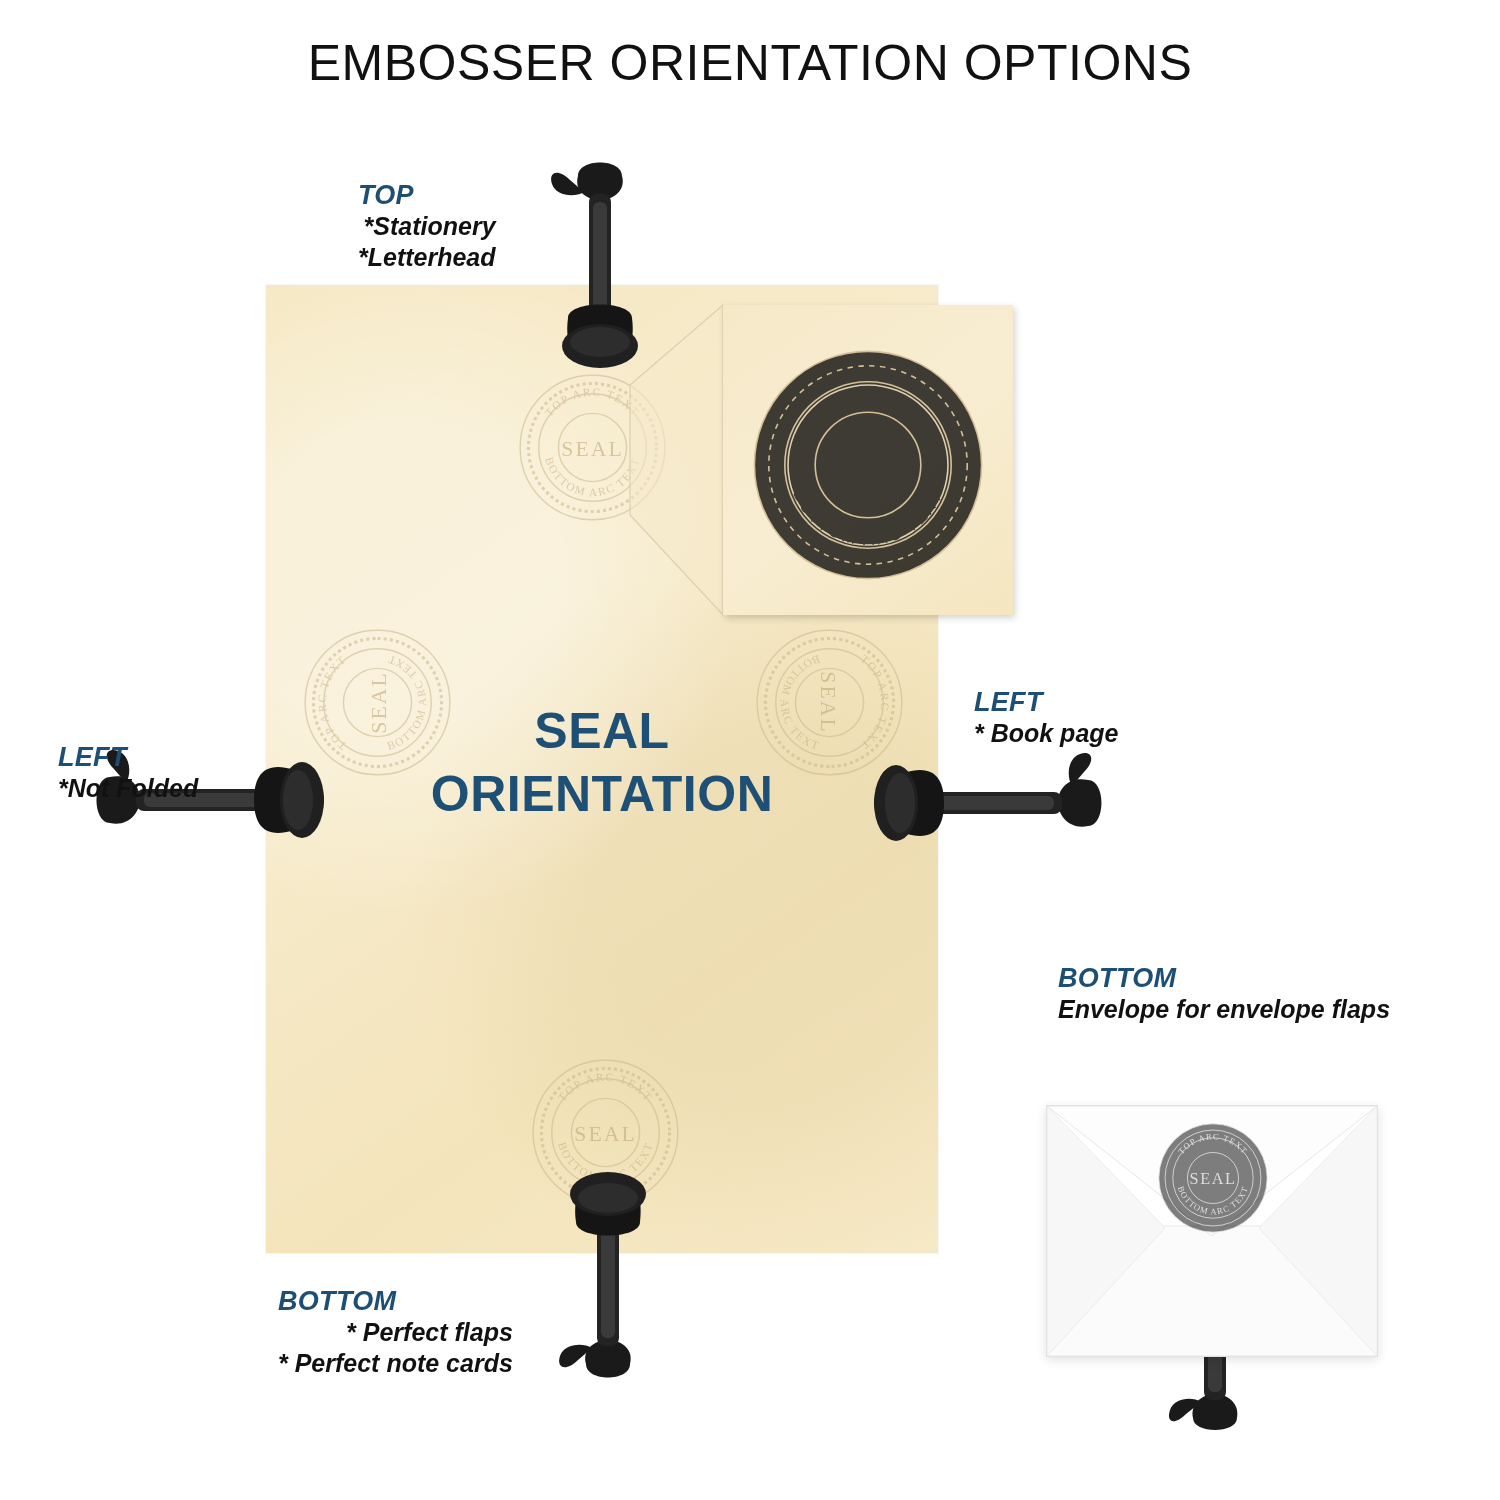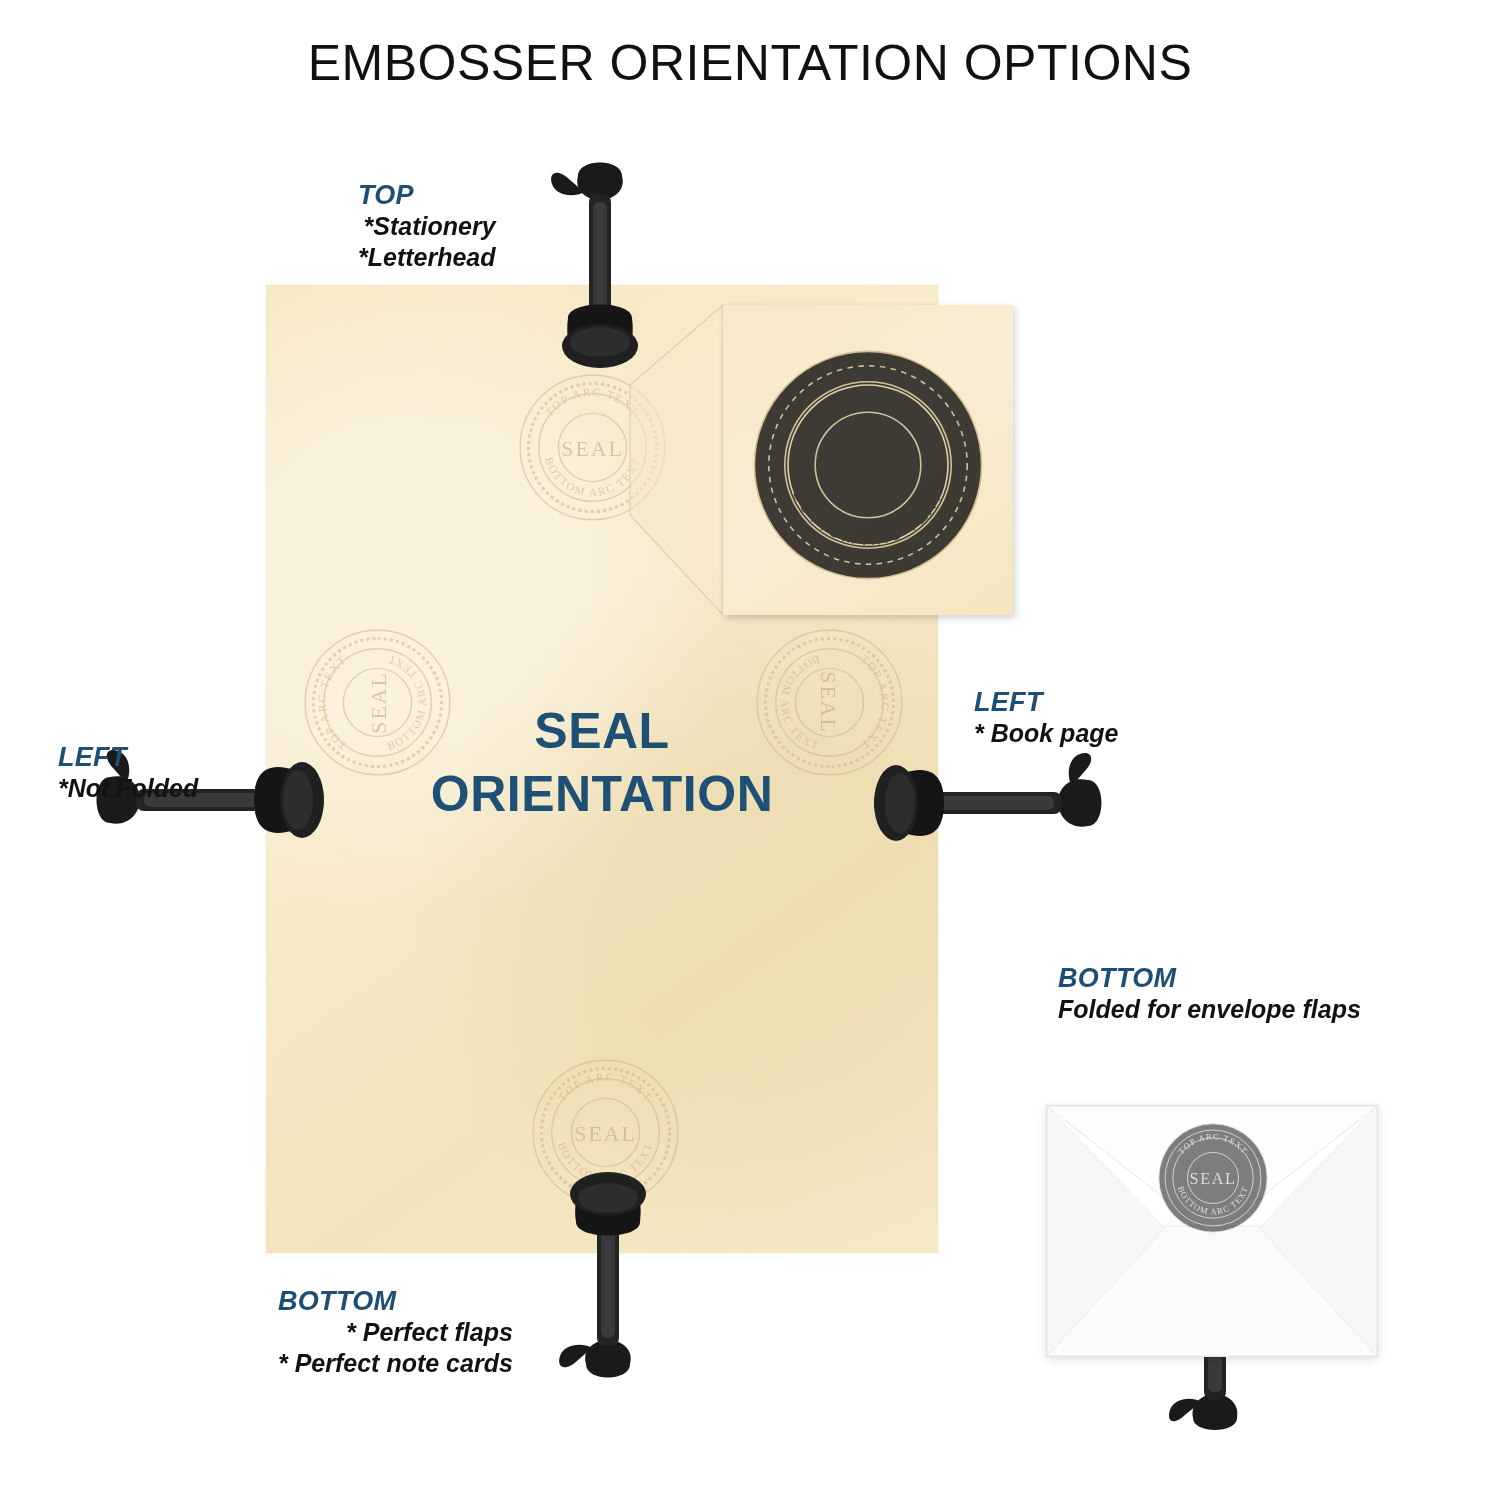--- a/index.html
+++ b/index.html
@@ -272,14 +272,14 @@
 </div>
 
 <div class="ann" style="left:278px;top:1286px;">
   <div class="hd">BOTTOM</div>
   <div class="ln">* Perfect flaps</div>
   <div class="ln">* Perfect note cards</div>
 </div>
 
 <div class="ann" style="left:1058px;top:963px;">
   <div class="hd">BOTTOM</div>
-  <div class="ln">Folded for envelope flaps</div>
+  <div class="ln">Envelope for envelope flaps</div>
 </div>
 
 </body></html>

